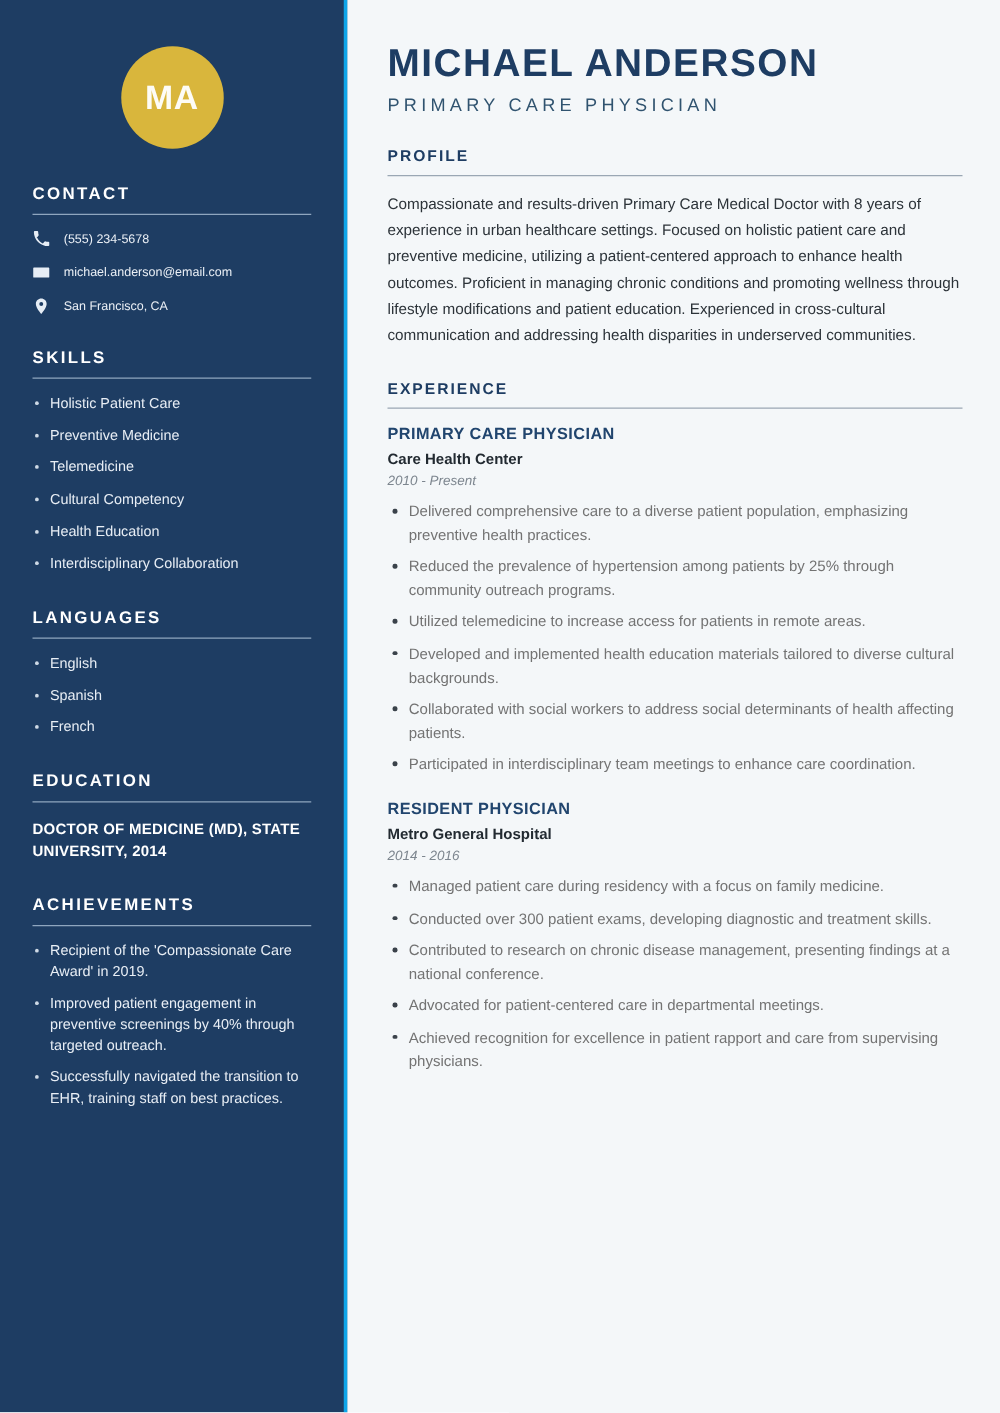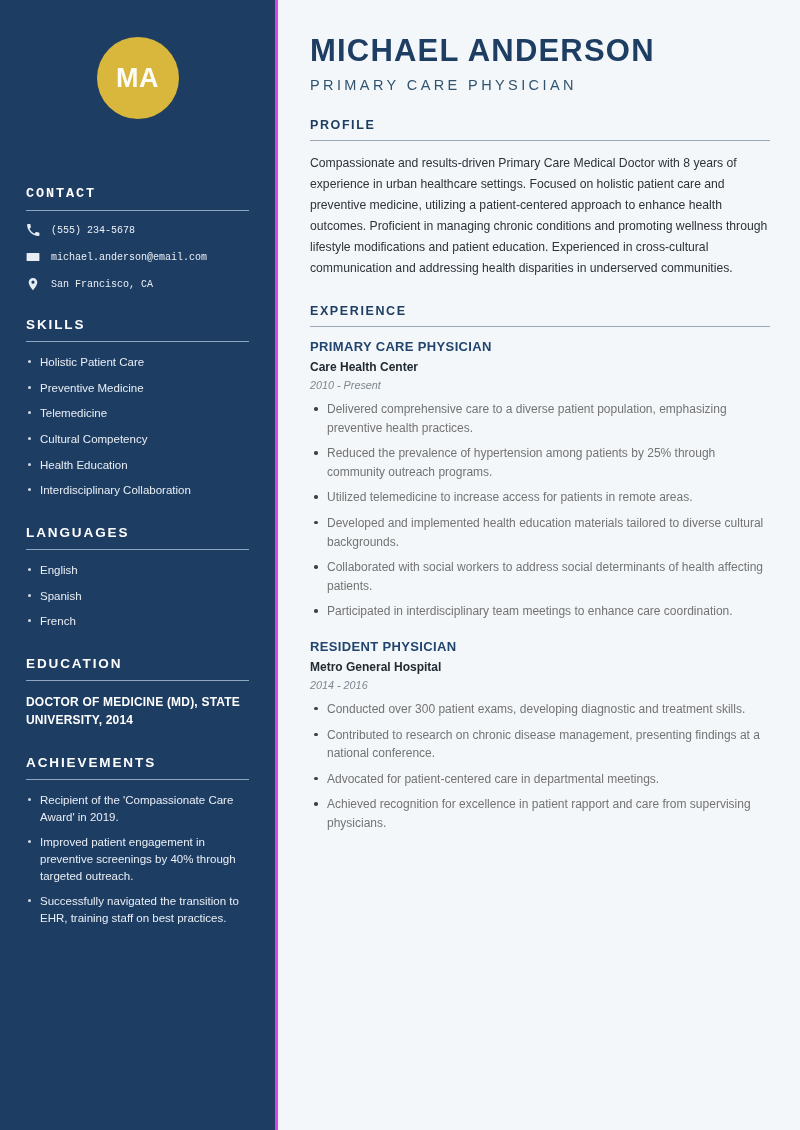--- a/index.html
+++ b/index.html
@@ -21,21 +21,21 @@
     overflow: hidden;
   }
 
   
   .sidebar {
     width: 278px;
     flex: 0 0 278px;
     background: #1e3d63;
     padding: 0 26px;
     color: #ffffff;
-    border-right: 3px solid #d946ef;
+    border-right: 3px solid #0ea5e9;
   }
 
   .avatar-wrap {
     display: flex;
     justify-content: center;
     padding-top: 37px;
   }
   .avatar {
     width: 82px;
     height: 82px;
@@ -44,21 +44,21 @@
     color: #fdfcf6;
     display: flex;
     align-items: center;
     justify-content: center;
     font-size: 27px;
     font-weight: bold;
     letter-spacing: 0.5px;
   }
 
   .side-section { margin-top: 26px; }
-  .side-section.first { margin-top: 67px; font-family: Liberation Mono, monospace; }
+  .side-section.first { margin-top: 28px; }
 
   .side-heading {
     font-size: 13.5px;
     font-weight: bold;
     letter-spacing: 1.9px;
     color: #ffffff;
     padding-bottom: 9px;
   }
   .side-rule {
     height: 1px;
@@ -311,20 +311,21 @@
           <li>Collaborated with social workers to address social determinants of health affecting patients.</li>
           <li>Participated in interdisciplinary team meetings to enhance care coordination.</li>
         </ul>
       </div>
 
       <div class="job">
         <div class="job-title">RESIDENT PHYSICIAN</div>
         <div class="job-company">Metro General Hospital</div>
         <div class="job-dates">2014 - 2016</div>
         <ul class="job-bullets">
+          <li>Managed patient care during residency with a focus on family medicine.</li>
           <li>Conducted over 300 patient exams, developing diagnostic and treatment skills.</li>
           <li>Contributed to research on chronic disease management, presenting findings at a national conference.</li>
           <li>Advocated for patient-centered care in departmental meetings.</li>
           <li>Achieved recognition for excellence in patient rapport and care from supervising physicians.</li>
         </ul>
       </div>
 
     </section>
 
   </main>

